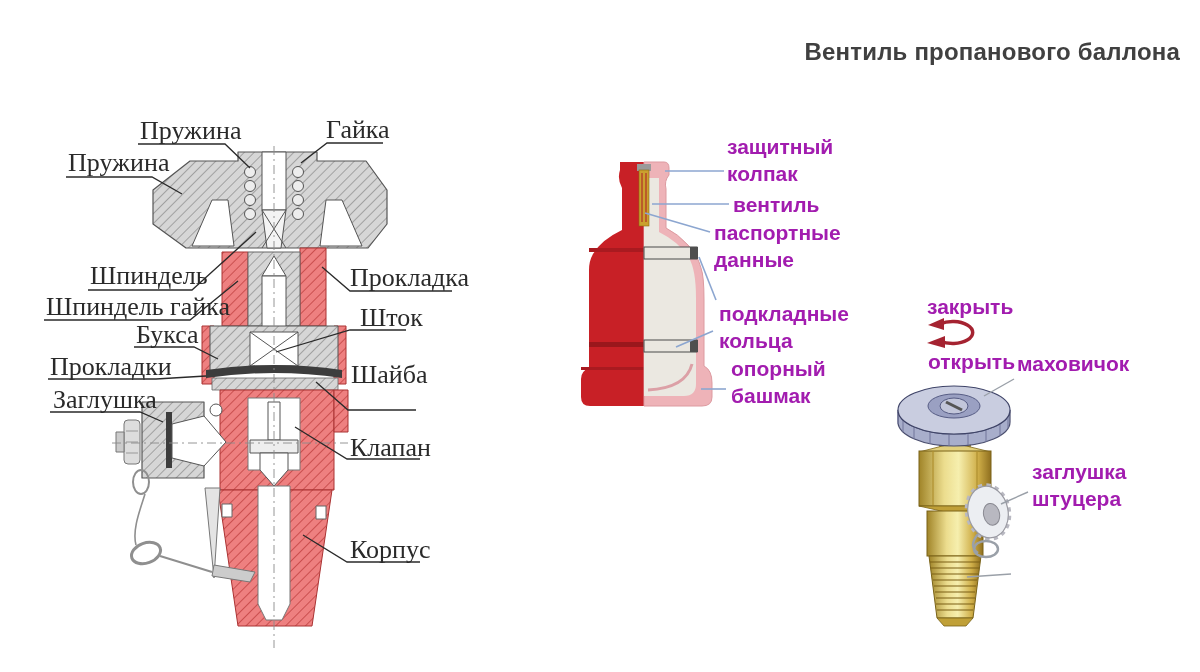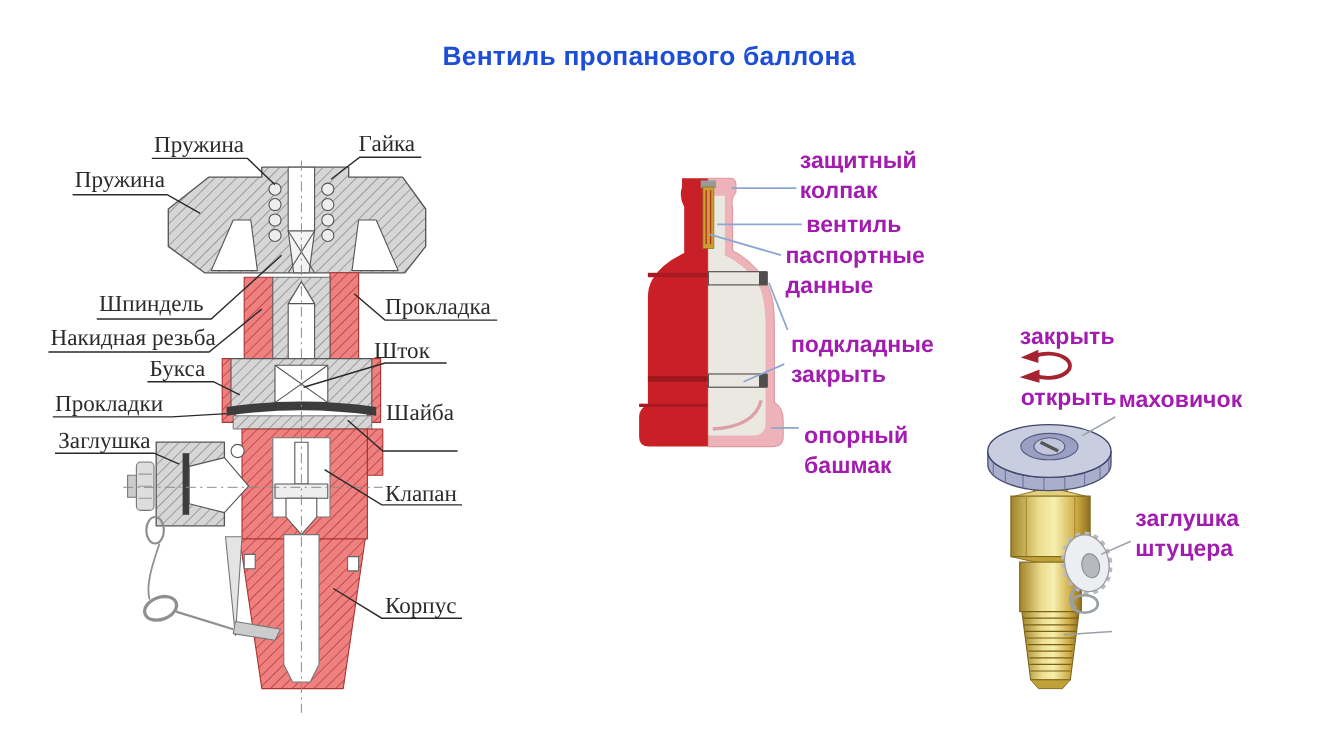--- a/index.html
+++ b/index.html
@@ -1,22 +1,22 @@
 <!DOCTYPE html>
 <html><head>
 <meta charset="utf-8">
 <style>
   html,body{margin:0;padding:0;background:#ffffff;}
   #stage{position:relative;width:1200px;height:672px;background:#ffffff;overflow:hidden;
          font-family:"Liberation Sans",sans-serif;}
   #art{position:absolute;left:0;top:0;width:1200px;height:672px;}
   .lbl{position:absolute;white-space:pre-line;line-height:27px;}
-  .title{position:absolute;left:0;top:38px;width:1180px;text-align:center;
-         font-size:24px;font-weight:bold;color:#1d4ed8;letter-spacing:.2px;}
-  .serif-lbl{font-family:"Liberation Serif",serif;font-size:21px;color:#2a2a2a;line-height:22px;}
+  .title{position:absolute;left:0;top:38px;width:1180px;text-align:right;
+         font-size:24px;font-weight:bold;color:#404040;letter-spacing:.2px;}
+  .serif-lbl{font-family:"Liberation Serif",serif;font-size:26px;color:#2a2a2a;line-height:22px;}
   .sans-lbl{font-family:"Liberation Sans",sans-serif;font-size:21px;font-weight:bold;color:#a21caf;}
 </style>
 </head>
 <body>
 
 <div id="stage">
 
   <svg id="art" viewBox="0 0 1200 672">
     <defs>
       <pattern id="hG" width="7" height="7" patternUnits="userSpaceOnUse" patternTransform="rotate(45)">
@@ -225,37 +225,37 @@
     </g>
   </svg>
 
   <div class="title">Вентиль пропанового баллона</div>
 
   <div class="lbl serif-lbl" style="left:140px;top:120px">Пружина</div>
   <div class="lbl serif-lbl" style="left:326px;top:119px">Гайка</div>
   <div class="lbl serif-lbl" style="left:68px;top:152px">Пружина</div>
   <div class="lbl serif-lbl" style="left:90px;top:265px">Шпиндель</div>
   <div class="lbl serif-lbl" style="left:350px;top:267px">Прокладка</div>
-  <div class="lbl serif-lbl" style="left:46px;top:296px">Накидная резьба</div>
-  <div class="lbl serif-lbl" style="left:340px;top:307px">Шток</div>
+  <div class="lbl serif-lbl" style="left:46px;top:296px">Шпиндель гайка</div>
+  <div class="lbl serif-lbl" style="left:360px;top:307px">Шток</div>
   <div class="lbl serif-lbl" style="left:136px;top:324px">Букса</div>
   <div class="lbl serif-lbl" style="left:50px;top:356px">Прокладки</div>
   <div class="lbl serif-lbl" style="left:351px;top:364px">Шайба</div>
   <div class="lbl serif-lbl" style="left:53px;top:389px">Заглушка</div>
   <div class="lbl serif-lbl" style="left:350px;top:437px">Клапан</div>
   <div class="lbl serif-lbl" style="left:350px;top:539px">Корпус</div>
 
   <div class="lbl sans-lbl" style="left:727px;top:133px">защитный
 колпак</div>
   <div class="lbl sans-lbl" style="left:733px;top:191px">вентиль</div>
   <div class="lbl sans-lbl" style="left:714px;top:219px">паспортные
 данные</div>
   <div class="lbl sans-lbl" style="left:719px;top:300px">подкладные
-закрыть</div>
-  <div class="lbl sans-lbl" style="left:731px;top:383px">опорный
+кольца</div>
+  <div class="lbl sans-lbl" style="left:731px;top:355px">опорный
 башмак</div>
 
   <div class="lbl sans-lbl" style="left:927px;top:293px">закрыть</div>
   <div class="lbl sans-lbl" style="left:928px;top:348px">открыть</div>
   <div class="lbl sans-lbl" style="left:1017px;top:350px">маховичок</div>
   <div class="lbl sans-lbl" style="left:1032px;top:458px">заглушка
 штуцера</div>
 
 </div>
 

